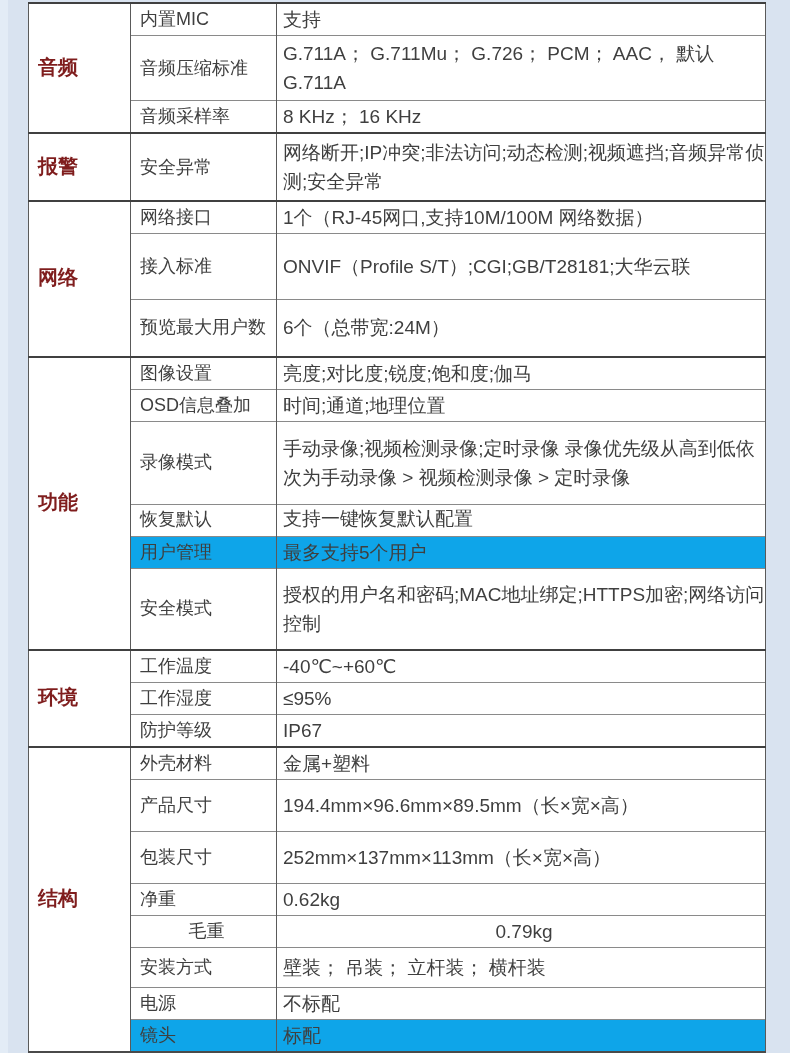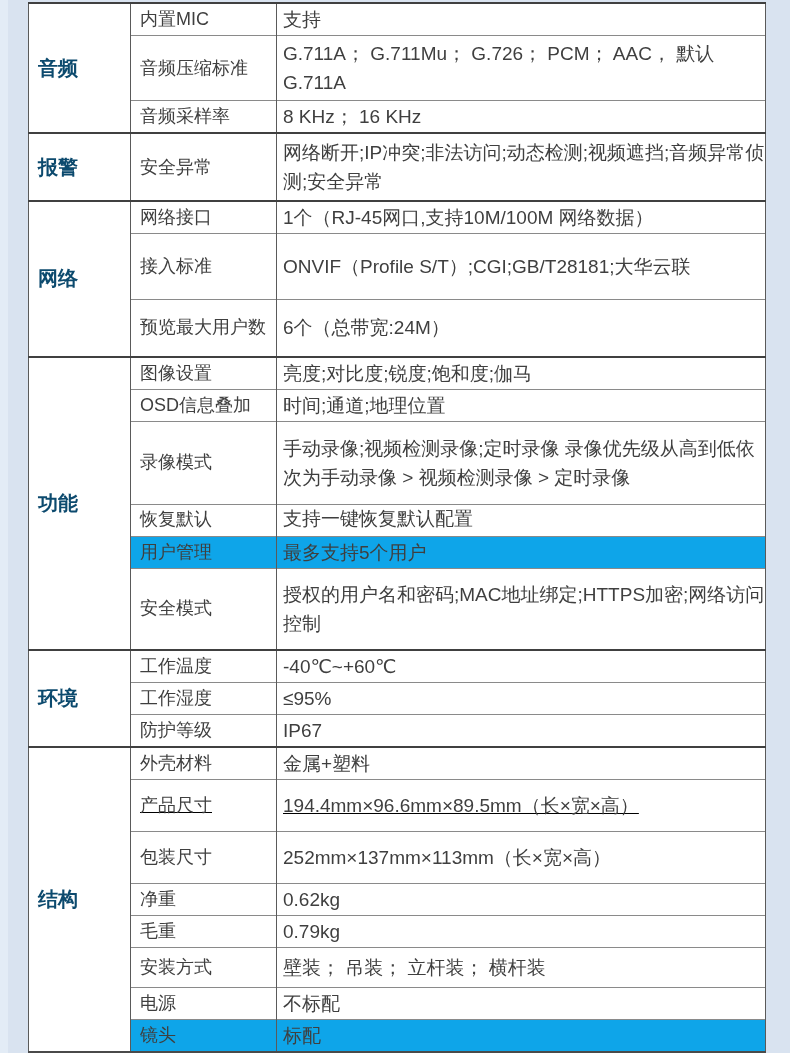--- a/index.html
+++ b/index.html
@@ -33,23 +33,24 @@
     border-top: 1px solid #8a8a8a;
     vertical-align: middle;
     color: #3f3f3f;
     line-height: 29px;
     overflow: hidden;
   }
   tr.section-start > td { border-top: 2px solid #404040; }
   td.cat {
     font-size: 20px;
     font-weight: bold;
-    color: #0c4a6e;
+    color: #7f1d1d;
     padding: 0 4px 0 9px;
     background: #ffffff;
+    font-family: Liberation Mono, monospace;
   }
   td.label {
     font-size: 18px;
     padding: 1px 3px 1px 9px;
   }
   td.value {
     font-size: 19px;
     padding: 1px 0 1px 6px;
     white-space: pre-wrap;
   }
@@ -134,33 +135,33 @@
         </tr>
         <tr style="height: 28px;">
           <td class="label">防护等级</td>
           <td class="value">IP67</td>
         </tr>
         <tr class="section-start" style="height: 28px;">
           <td class="cat" rowspan="8">结构</td>
           <td class="label">外壳材料</td>
           <td class="value">金属+塑料</td>
         </tr>
-        <tr style="height: 52px; text-decoration: underline;">
+        <tr style="height: 52px;">
           <td class="label">产品尺寸</td>
           <td class="value">194.4mm×96.6mm×89.5mm（长×宽×高）</td>
         </tr>
         <tr style="height: 52px;">
           <td class="label">包装尺寸</td>
           <td class="value">252mm×137mm×113mm（长×宽×高）</td>
         </tr>
         <tr style="height: 28px;">
           <td class="label">净重</td>
           <td class="value">0.62kg</td>
         </tr>
-        <tr style="height: 27px;">
+        <tr style="height: 27px; text-align: center;">
           <td class="label">毛重</td>
           <td class="value">0.79kg</td>
         </tr>
         <tr style="height: 40px;">
           <td class="label">安装方式</td>
           <td class="value">壁装； 吊装； 立杆装； 横杆装</td>
         </tr>
         <tr style="height: 28px;">
           <td class="label">电源</td>
           <td class="value">不标配</td>

